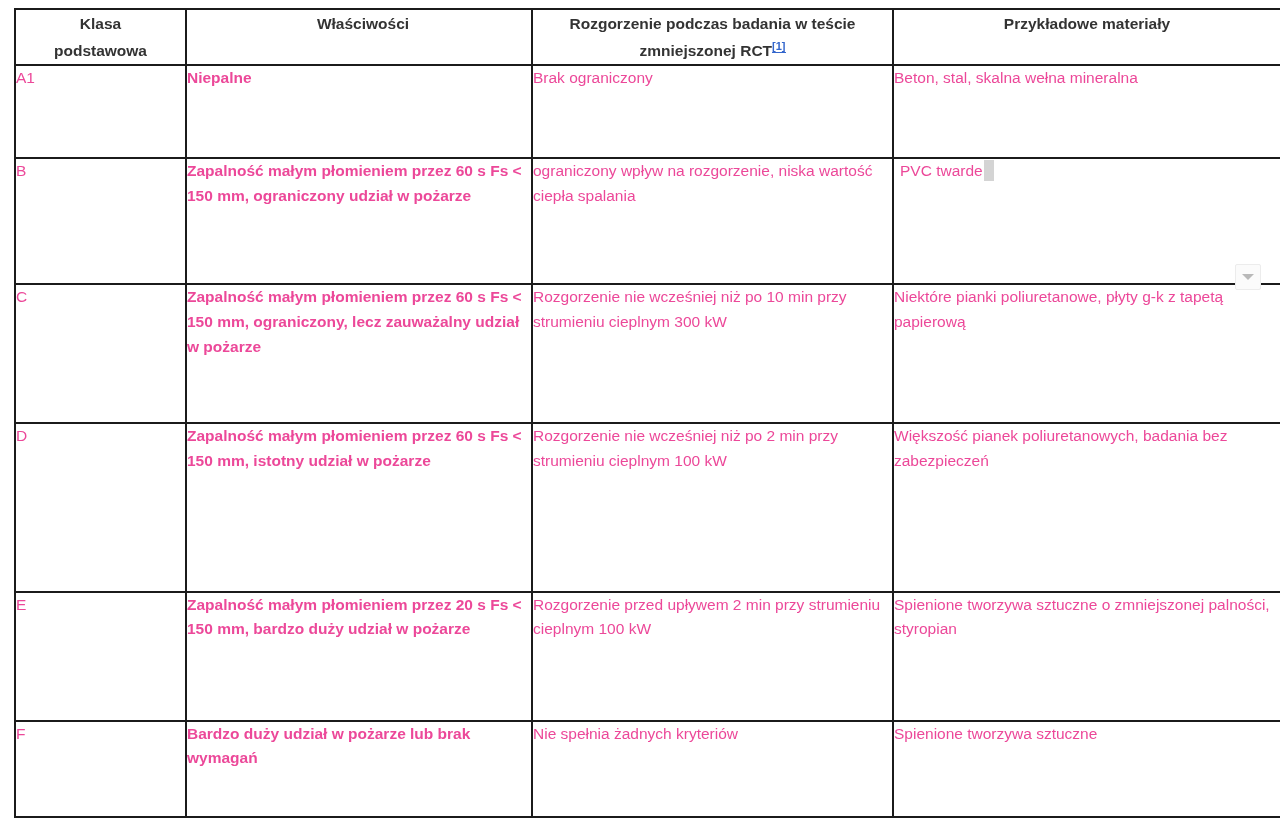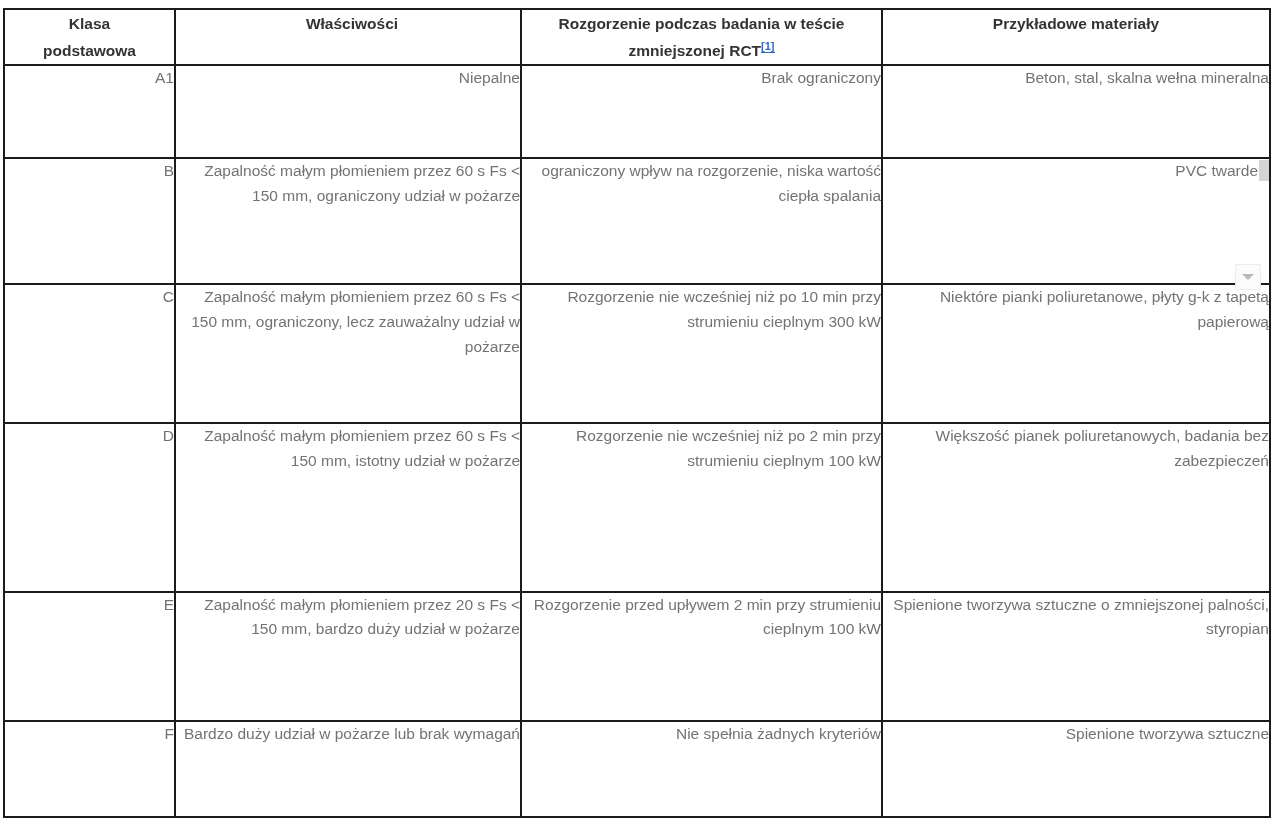--- a/index.html
+++ b/index.html
@@ -11,21 +11,21 @@
     width: 1280px;
     height: 826px;
     font-family: "Liberation Sans", sans-serif;
     color: #3a3a3a;
     overflow: hidden;
     position: relative;
   }
 
   #table-wrap {
     position: absolute;
-    left: 3px;
+    left: 14px;
     top: 8px;
     width: 1258px;
     height: 760px;
   }
 
   table.fire-class-table {
     border-collapse: collapse;
     table-layout: fixed;
     width: 1258px;
     height: 810px;
@@ -55,29 +55,29 @@
   
   thead th.col-1 { width: 169px; }
   thead th.col-2 { width: 336px; padding-left: 8px; }
   thead th.col-3 { width: 359px; }
   thead th.col-4 { width: 386px; }
 
   
   tbody td {
     font-size: 15.5px;
     line-height: 1.6;
-    text-align: right;
-    color: #737373;
+    text-align: left;
+    color: #ec4899;
     padding: 18px 12px 10px 12px;
     vertical-align: top;
   }
   tbody td.cls {
     width: 138px;
   }
-  tbody td.prop  { width: 367px; }
+  tbody td.prop  { width: 367px; font-weight: bold; }
   tbody td.flash { width: 359px; }
   tbody td.mats  { width: 386px; }
 
   tbody tr.r-a1 { height: 77px; }
   tbody tr.r-a2 { height: 95px; }
   tbody tr.r-b  { height: 105px; }
   tbody tr.r-c  { height: 115px; }
   tbody tr.r-d  { height: 140px; }
   tbody tr.r-e  { height: 107px; }
   tbody tr.r-f  { height: 80px; }

